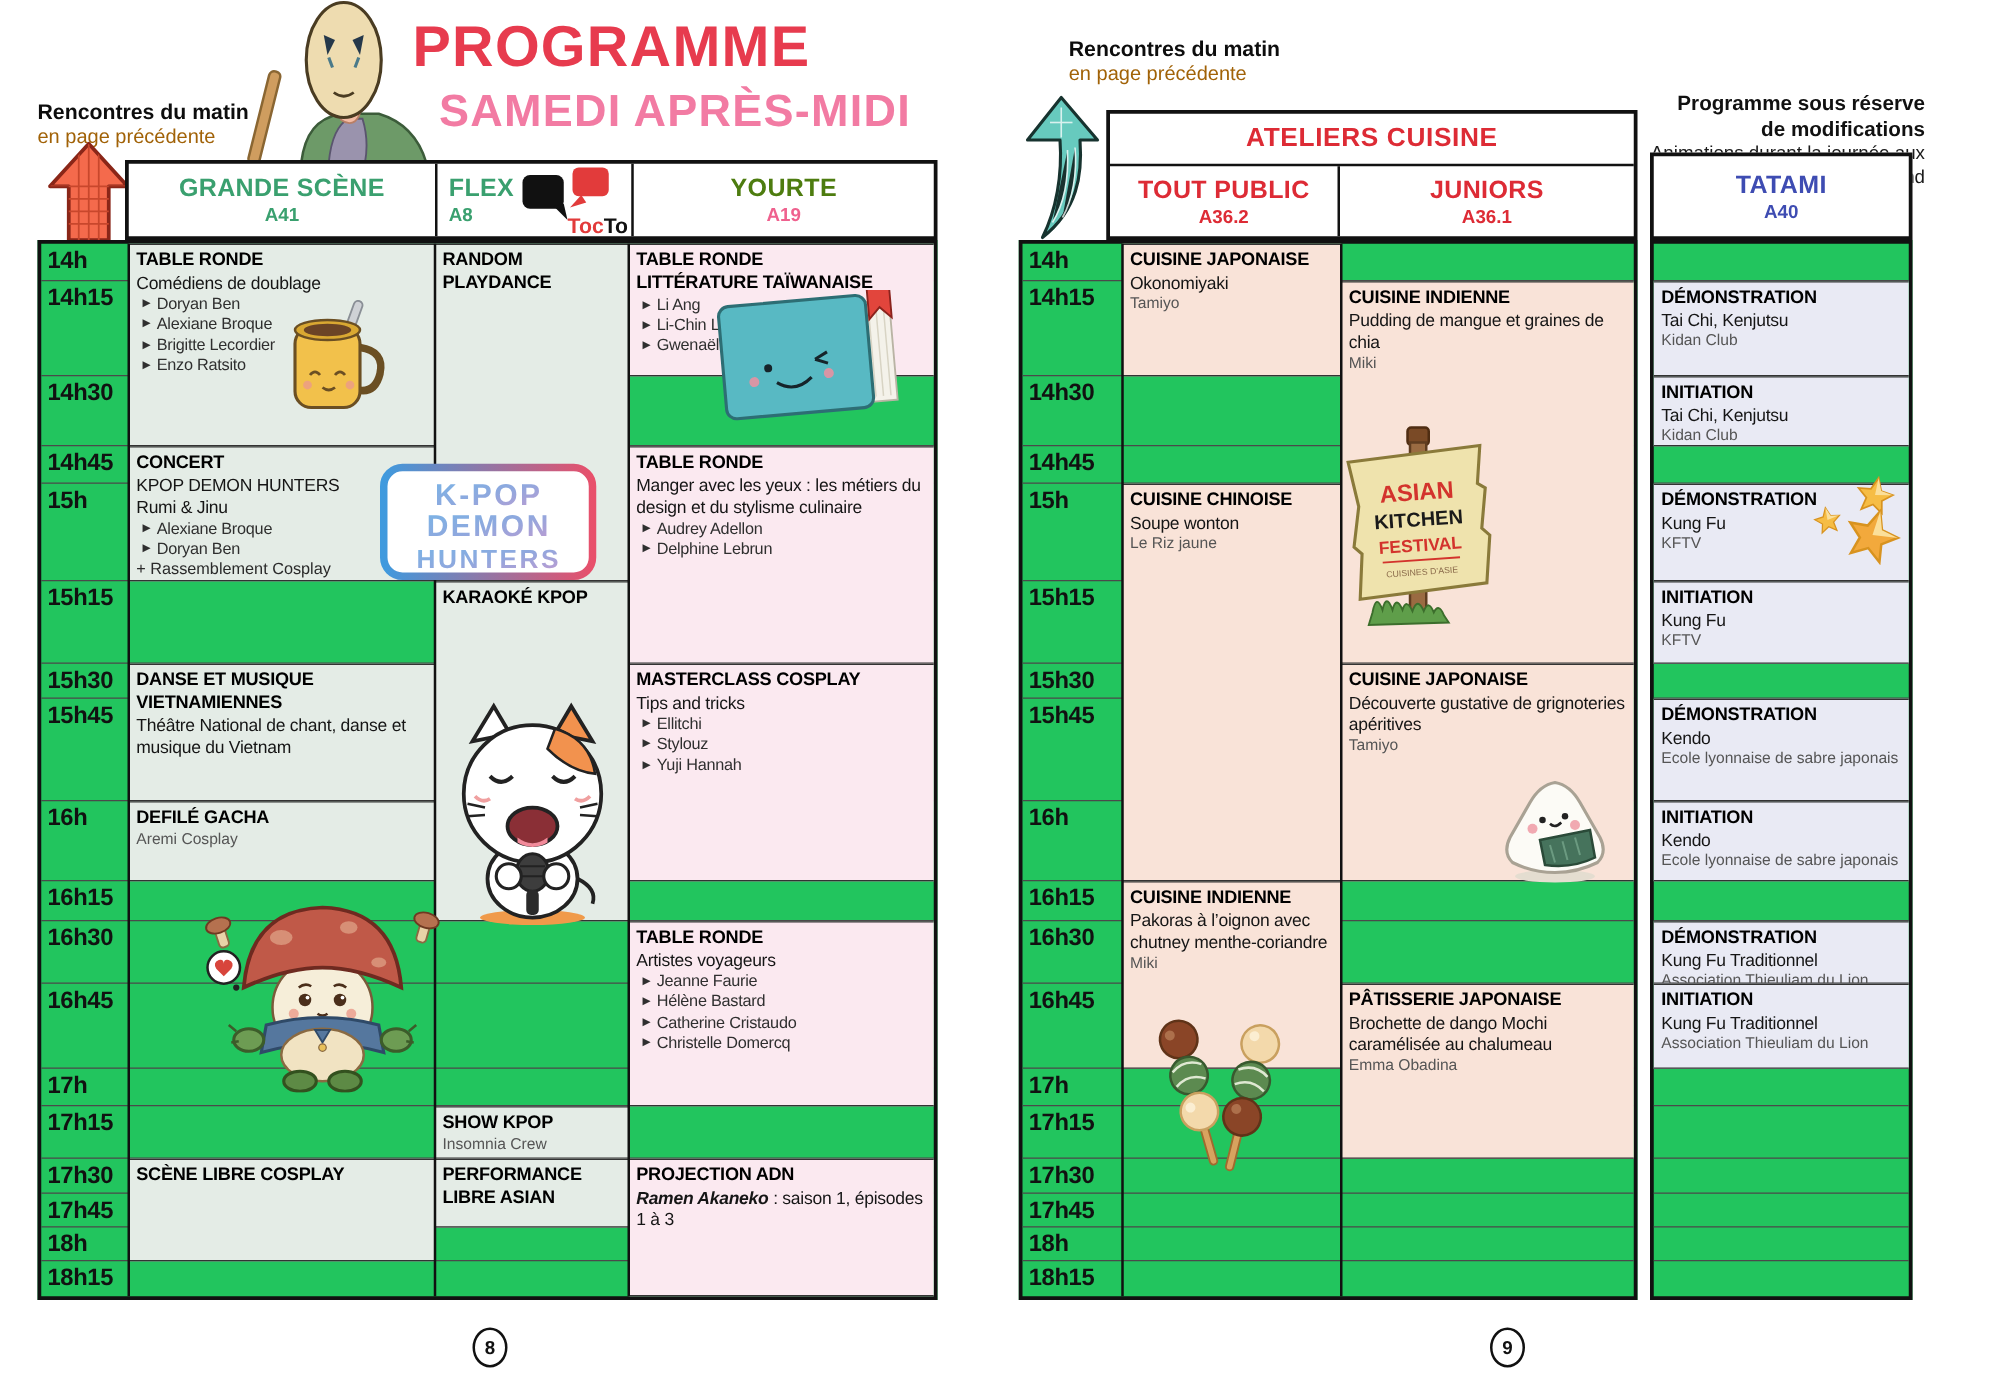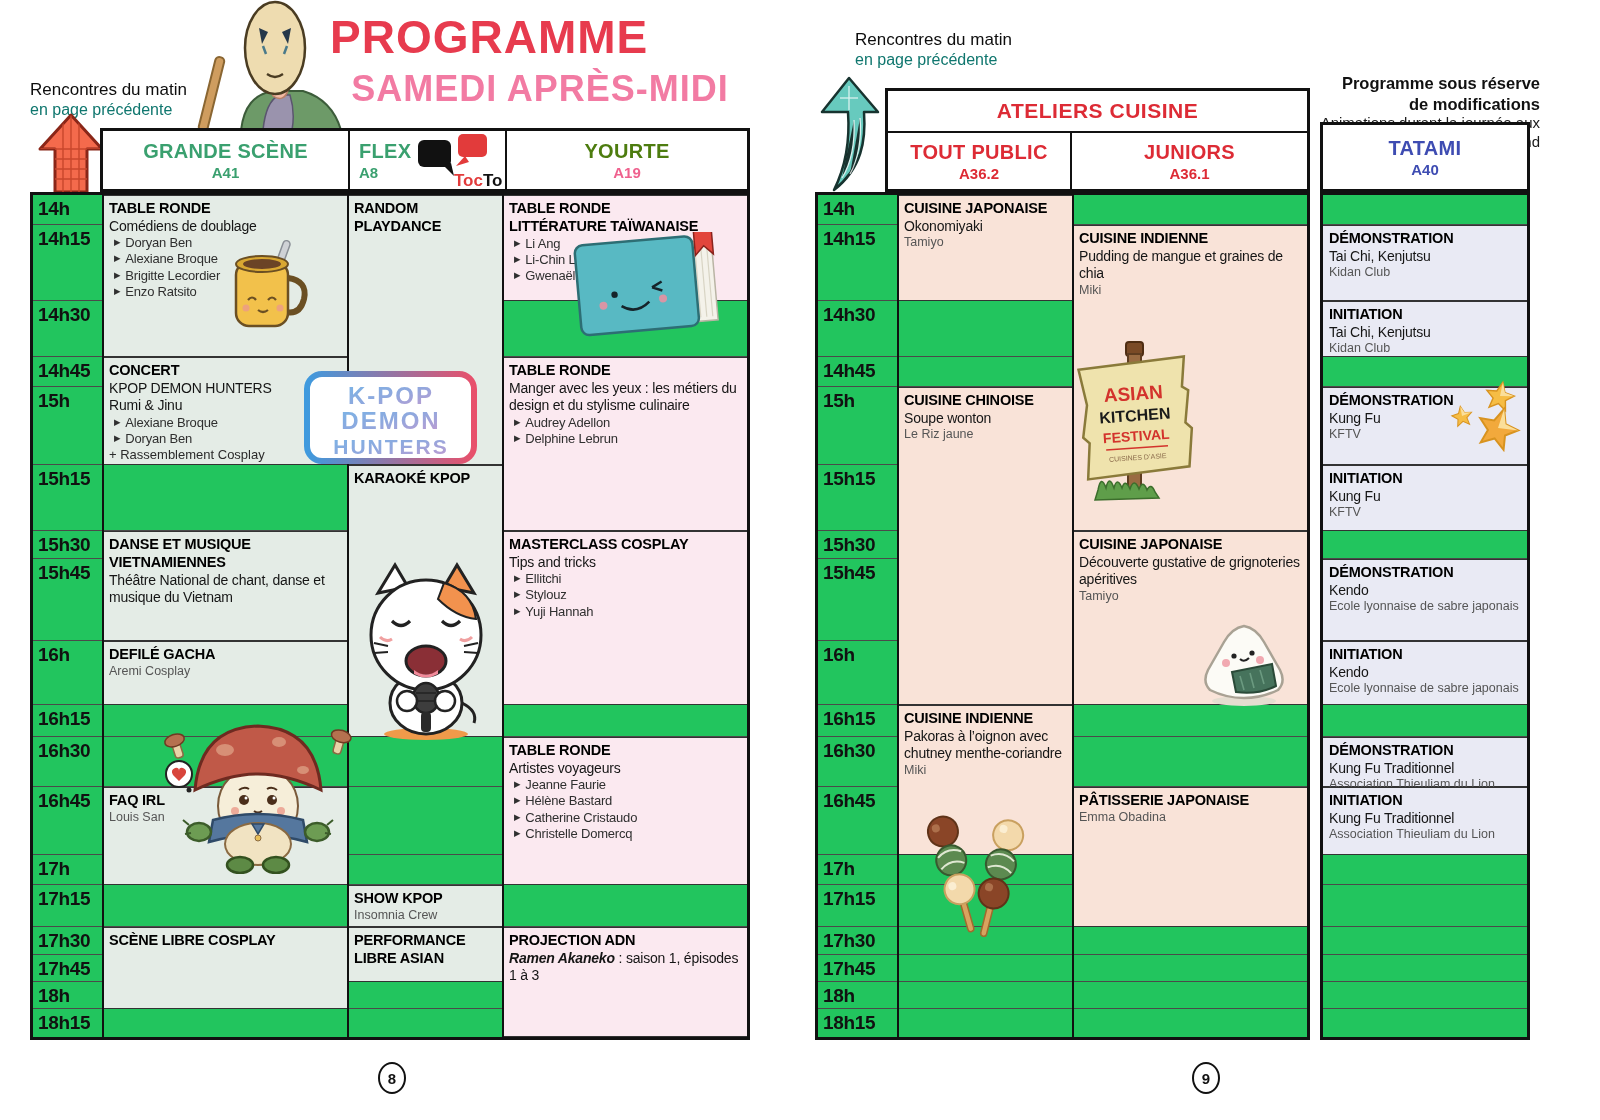--- a/index.html
+++ b/index.html
@@ -1,21 +1,21 @@
 <!DOCTYPE html>
 <html><head>
 <meta charset="utf-8">
 <style>
   html,body{margin:0;padding:0}
   body{width:1600px;height:1120px;background:#fff;position:relative;overflow:hidden;
        font-family:"Liberation Sans",sans-serif;color:#111}
   .abs{position:absolute}
   
-  .note-b{font-size:17px;font-weight:normal;line-height:1.2;color:#0d0d0d}
-  .note-r{font-size:16px;line-height:1.3;color:#0f766e}
+  .note-b{font-size:17px;font-weight:bold;line-height:1.2;color:#0d0d0d}
+  .note-r{font-size:16px;line-height:1.3;color:#a16207}
   .page-title{font-weight:bold;font-size:46px;letter-spacing:1px;}
   .page-sub{font-weight:bold;font-size:36px;letter-spacing:1px;text-align:center}
   .disclaimer{text-align:right;line-height:1.25}
   .disc-b{font-size:16.5px;font-weight:bold}
   .disc-r{font-size:15px;color:#1a1a1a}
   
   .hdr-box{border:3px solid #111;background:#fff;display:flex;box-sizing:border-box}
   .hdr-sep{width:2px;background:#111;height:100%}
   .hdr-cell{display:flex;flex-direction:column;align-items:center;justify-content:center;gap:1px;box-sizing:border-box}
   .hdr-label{font-size:20px;font-weight:bold;letter-spacing:.3px;white-space:nowrap}
@@ -165,24 +165,20 @@
       <div class="seg-note">+ Rassemblement Cosplay</div>
     </div>
     <div class="event" style="left: 70px; width: 245px; top: 336px; height: 110px; background: rgb(228, 236, 230);">
       <div class="seg-title">DANSE ET MUSIQUE VIETNAMIENNES</div>
       <div class="seg-line">Théâtre National de chant, danse et musique du Vietnam</div>
     </div>
     <div class="event" style="left: 70px; width: 245px; top: 446px; height: 64px; background: rgb(228, 236, 230);">
       <div class="seg-title">DEFILÉ GACHA</div>
       <div class="seg-sub">Aremi Cosplay</div>
     </div>
-    <div class="event" style="left: 70px; width: 245px; top: 592px; height: 98px; background: rgb(228, 236, 230);">
-      <div class="seg-title">FAQ IRL</div>
-      <div class="seg-sub">Louis San</div>
-    </div>
     <div class="event" style="left: 70px; width: 245px; top: 732px; height: 82px; background: rgb(228, 236, 230);">
       <div class="seg-title">SCÈNE LIBRE COSPLAY</div>
     </div>
     <div class="event" style="left: 315px; width: 155px; top: 0px; height: 270px; background: rgb(228, 236, 230);">
       <div class="seg-title">RANDOM PLAYDANCE</div>
     </div>
     <div class="event" style="left: 315px; width: 155px; top: 270px; height: 272px; background: rgb(228, 236, 230);">
       <div class="seg-title">KARAOKÉ KPOP</div>
     </div>
     <div class="event" style="left: 315px; width: 155px; top: 690px; height: 42px; background: rgb(228, 236, 230);">
@@ -433,20 +429,21 @@
       <div class="seg-line">Pudding de mangue et graines de chia</div>
       <div class="seg-sub">Miki</div>
     </div>
     <div class="event" style="left: 255px; width: 234px; top: 336px; height: 174px; background: rgb(249, 227, 216);">
       <div class="seg-title">CUISINE JAPONAISE</div>
       <div class="seg-line">Découverte gustative de grignoteries apéritives</div>
       <div class="seg-sub">Tamiyo</div>
     </div>
     <div class="event" style="left: 255px; width: 234px; top: 592px; height: 140px; background: rgb(249, 227, 216);">
       <div class="seg-title">PÂTISSERIE JAPONAISE</div>
+      <div class="seg-line">Brochette de dango Mochi caramélisée au chalumeau</div>
       <div class="seg-sub">Emma Obadina</div>
     </div>
     <div class="col-sep" style="left: 79px;"></div>
     <div class="col-sep" style="left: 254px;"></div>
   </div>
 <div id="right-body-b" class="body-box" style="left:1320px;top:192px;width:204px;height:842px">
     <div class="row-line" style="top: 29px; left: 0px; width: 204px;"></div>
     <div class="row-line" style="top: 105px; left: 0px; width: 204px;"></div>
     <div class="row-line" style="top: 161px; left: 0px; width: 204px;"></div>
     <div class="row-line" style="top: 191px; left: 0px; width: 204px;"></div>

